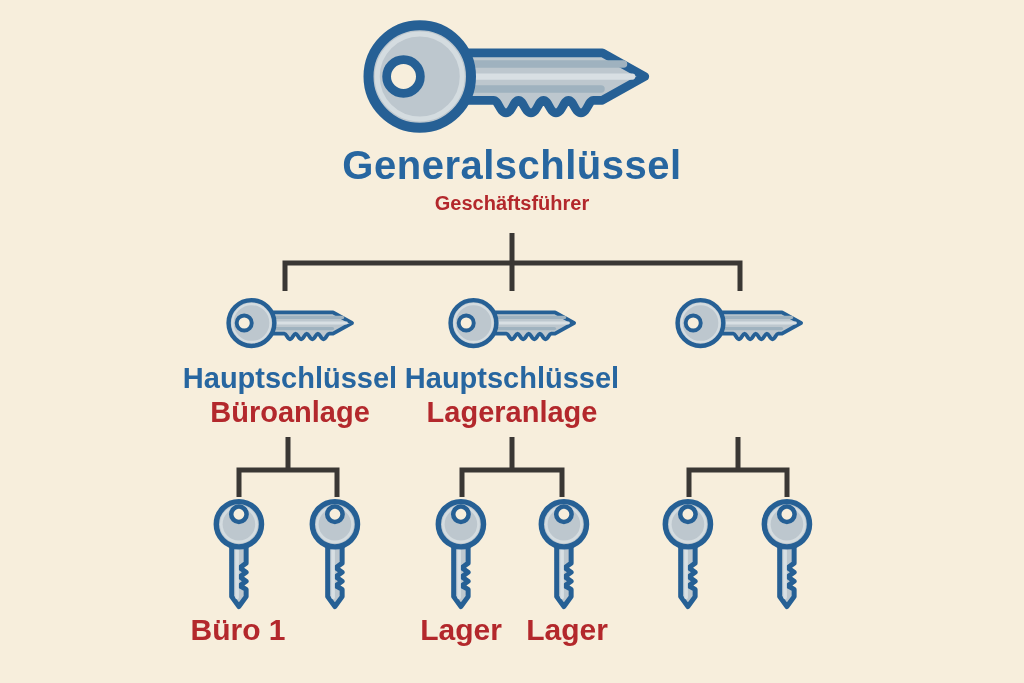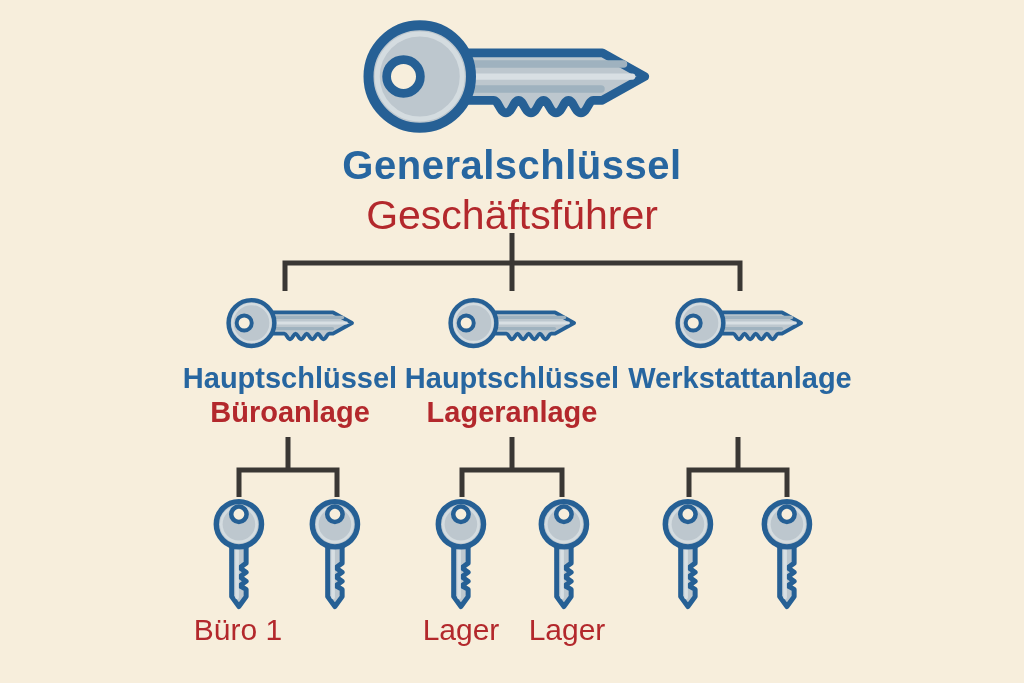--- a/index.html
+++ b/index.html
@@ -48,36 +48,36 @@
     text-align:center;
   }
   .root-title{
     top:143px;left:512px;
     font-size:40px;font-weight:bold;
     color:var(--text-blue);
     letter-spacing:.5px;
   }
   .root-subtitle{
     top:192px;left:512px;
-    font-size:41px;font-weight:400;
+    font-size:20px;font-weight:700;
     color:var(--text-red);
   }
   .branch-title{
     top:362px;
     font-size:29px;font-weight:700;
     color:var(--text-blue);
   }
   .branch-subtitle{
     top:396px;
     font-size:29px;font-weight:700;
     color:var(--text-red);
   }
   .leaf-label{
     top:613px;
-    font-size:30px;font-weight:400;
+    font-size:30px;font-weight:700;
     color:var(--text-red);
   }
 </style>
 </head>
 <body>
 
 <svg width="0" height="0" style="position:absolute" aria-hidden="true">
   <defs>
 
     <symbol id="hkey" viewBox="0 0 240 100">
@@ -132,21 +132,20 @@
   <svg class="abs" style="left:672px;top:293px" width="134" height="60">
       <use href="#hkey"></use>
     </svg>
 
   <div class="label branch-title" style="left:290px">Hauptschlüssel</div>
   <div class="label branch-subtitle" style="left:290px">Büroanlage</div>
 
   <div class="label branch-title" style="left:512px">Hauptschlüssel</div>
   <div class="label branch-subtitle" style="left:512px">Lageranlage</div>
 
-  <div class="label branch-title" style="left:740px">Werkstattanlage</div>
 
   <svg class="abs" style="left:209px;top:498px" width="58" height="114">
       <use href="#vkey"></use>
     </svg>
   <svg class="abs" style="left:305px;top:498px" width="58" height="114">
       <use href="#vkey"></use>
     </svg>
   <svg class="abs" style="left:431px;top:498px" width="58" height="114">
       <use href="#vkey"></use>
     </svg>

